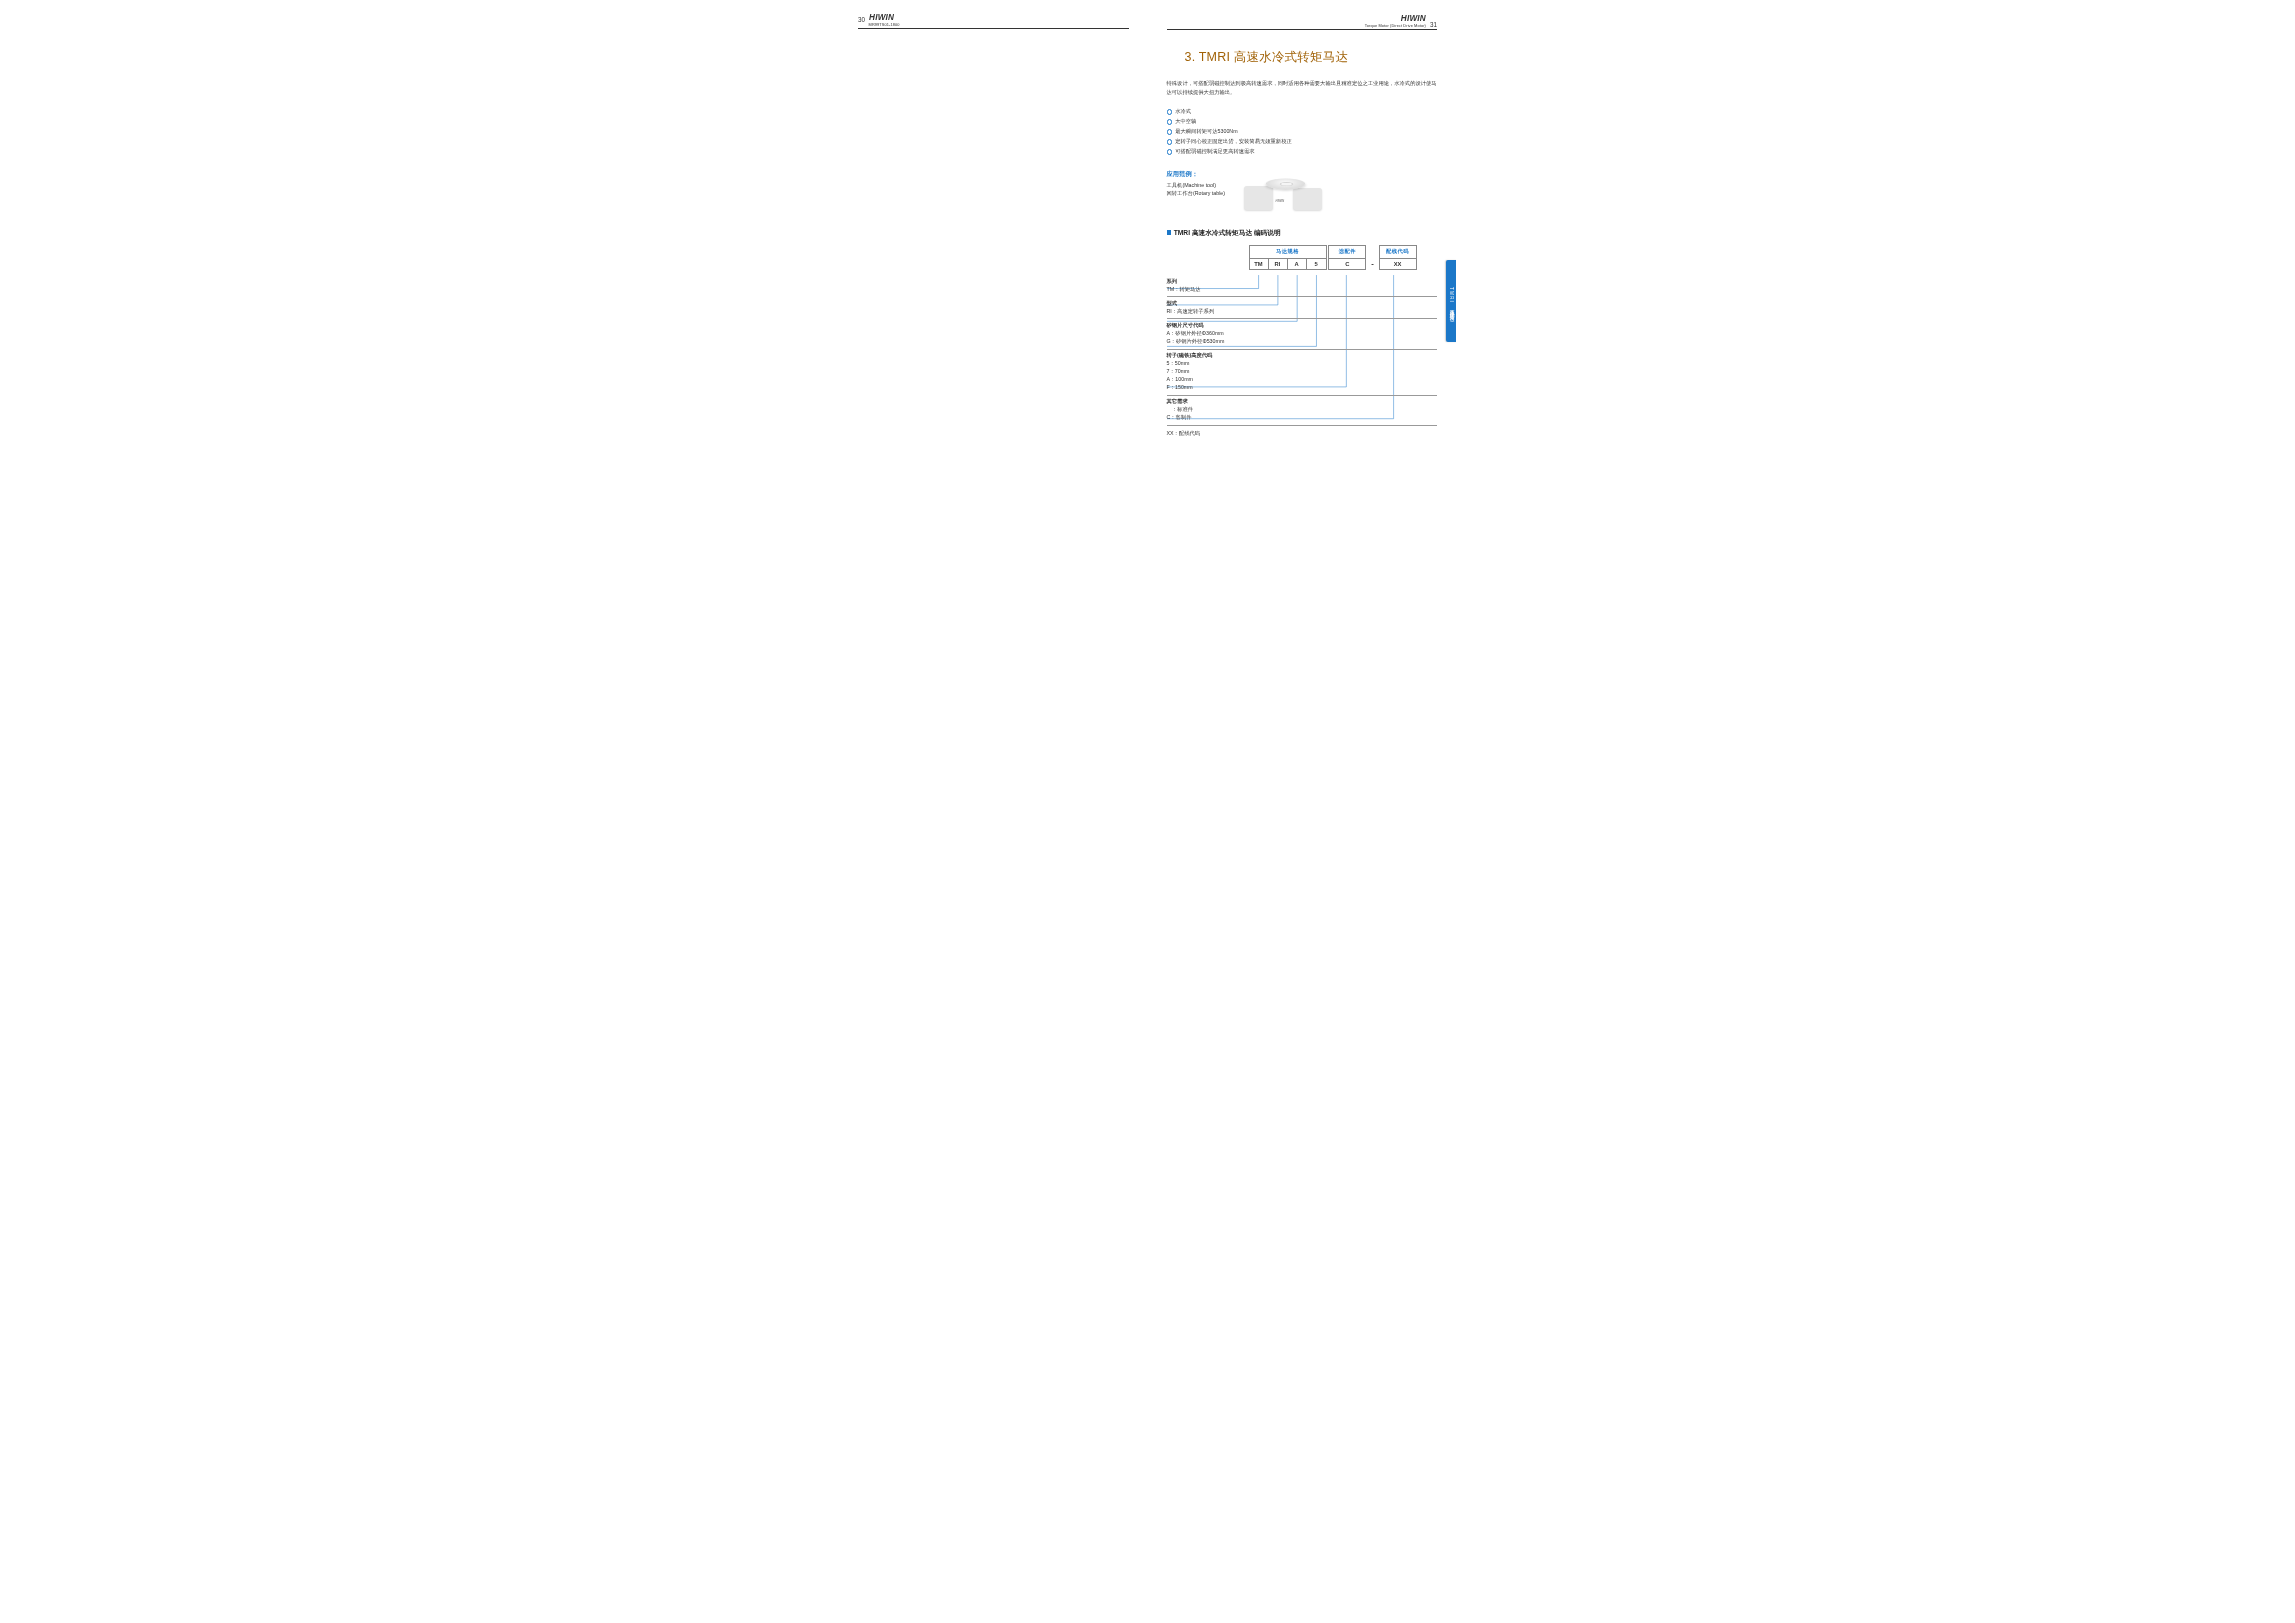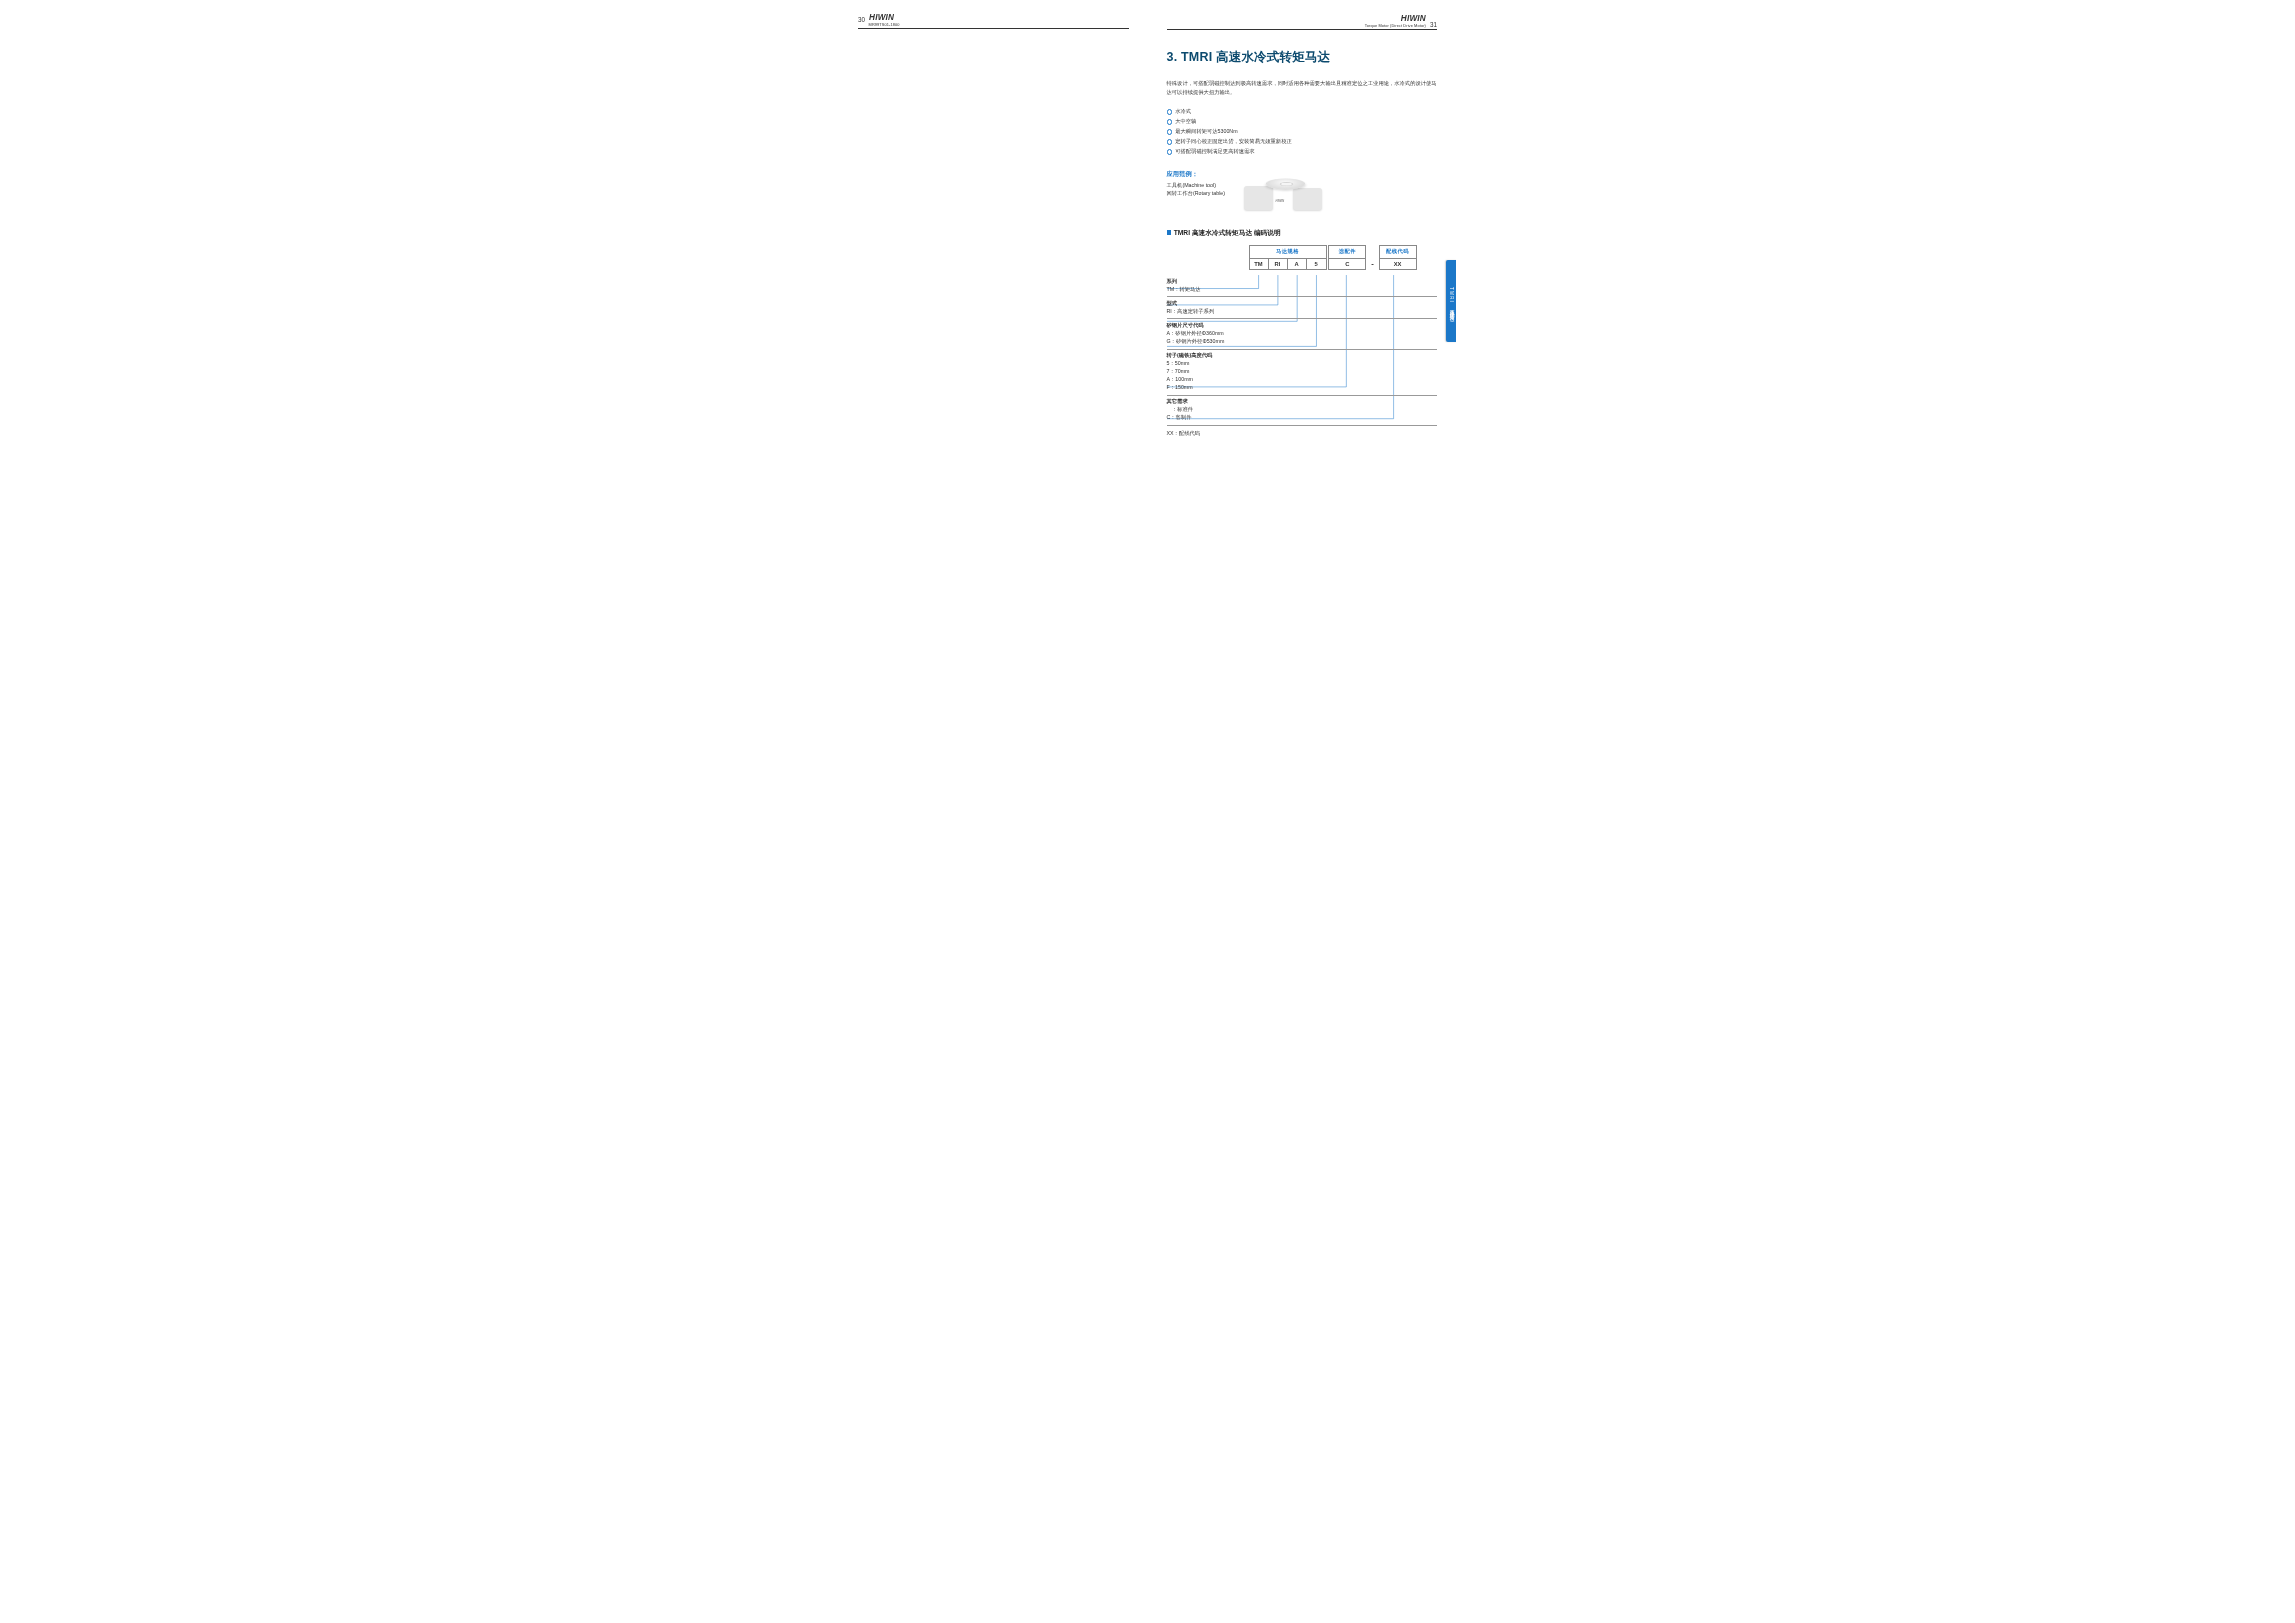--- a/index.html
+++ b/index.html
@@ -74,24 +74,25 @@
   .hdr-right .pnum {
     display: inline-block;
     font-size: 6.3px;
     vertical-align: bottom;
     margin-left: 1.9px;
   }
   .hdr-right .stack { display:inline-block; text-align:right; vertical-align:bottom;}
   
   h1.section-title {
     font-size: 12.5px;
-    font-weight: 700;
-    color: #0c4a6e;
+    font-weight: 400;
+    color: #a16207;
     margin-bottom: 13.5px;
     letter-spacing: 0.2px;
+    margin-left: 18px;
   }
   .intro {
     font-size: 5.3px;
     line-height: 1.7;
     margin-bottom: 8.7px;
   }
   ul.bullets {
     list-style: none;
     margin-bottom: 13.5px;
   }

